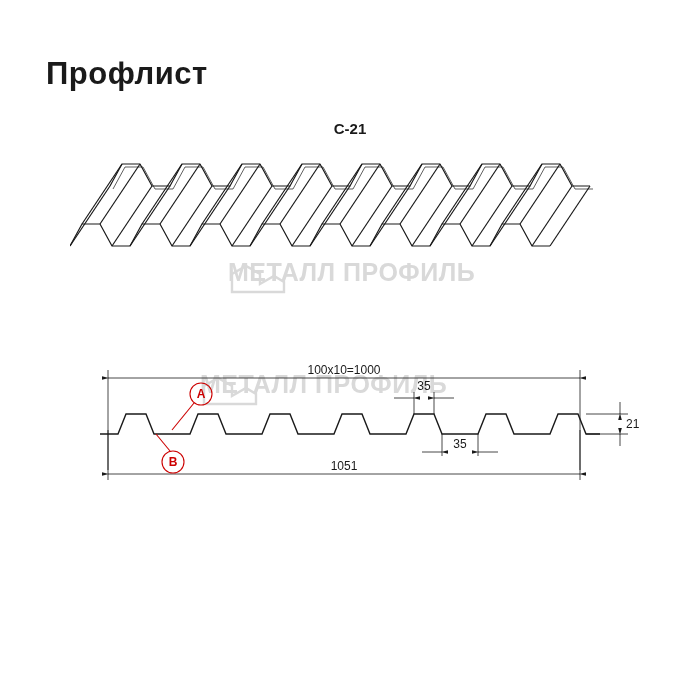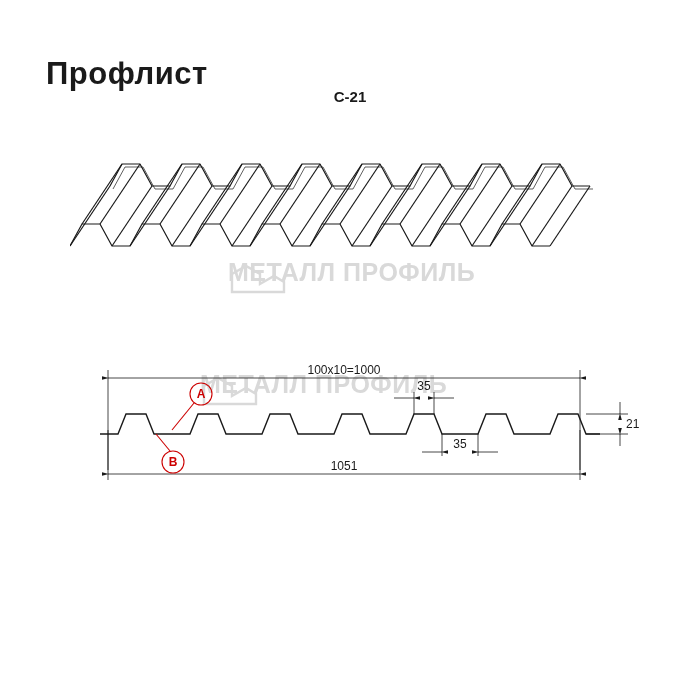--- a/index.html
+++ b/index.html
@@ -26,21 +26,21 @@
     left: 0;
     width: 700px;
     font-size: 31px;
     font-weight: bold;
     letter-spacing: 0.5px;
     color: #1a1a1a;
     padding-left: 46px;
   }
   .subtitle {
     position: absolute;
-    top: 88px;
+    top: 120px;
     left: 0;
     width: 700px;
     text-align: center;
     font-size: 15px;
     font-weight: bold;
     color: #1a1a1a;
   }
   .iso-wrap {
     position: absolute;
     top: 150px;

